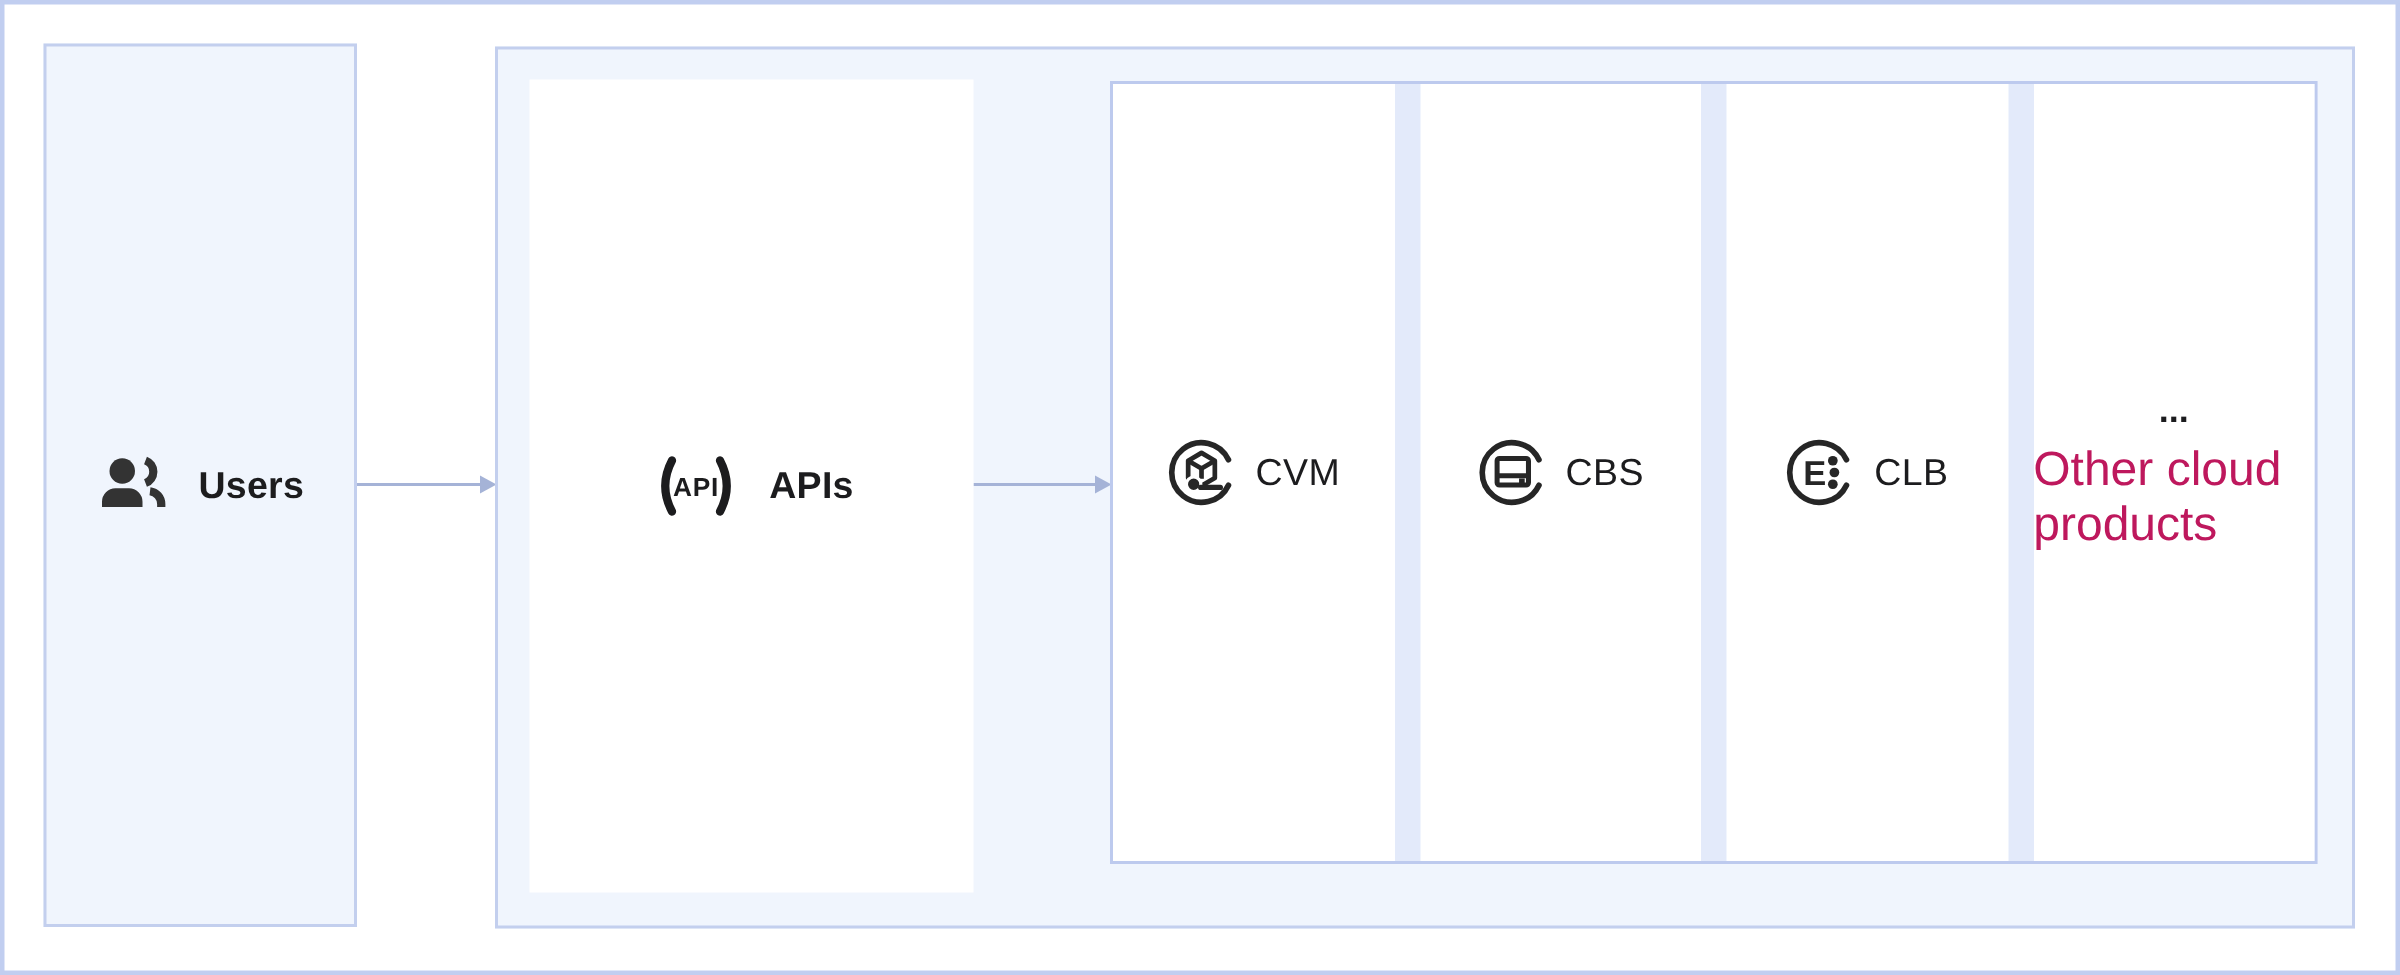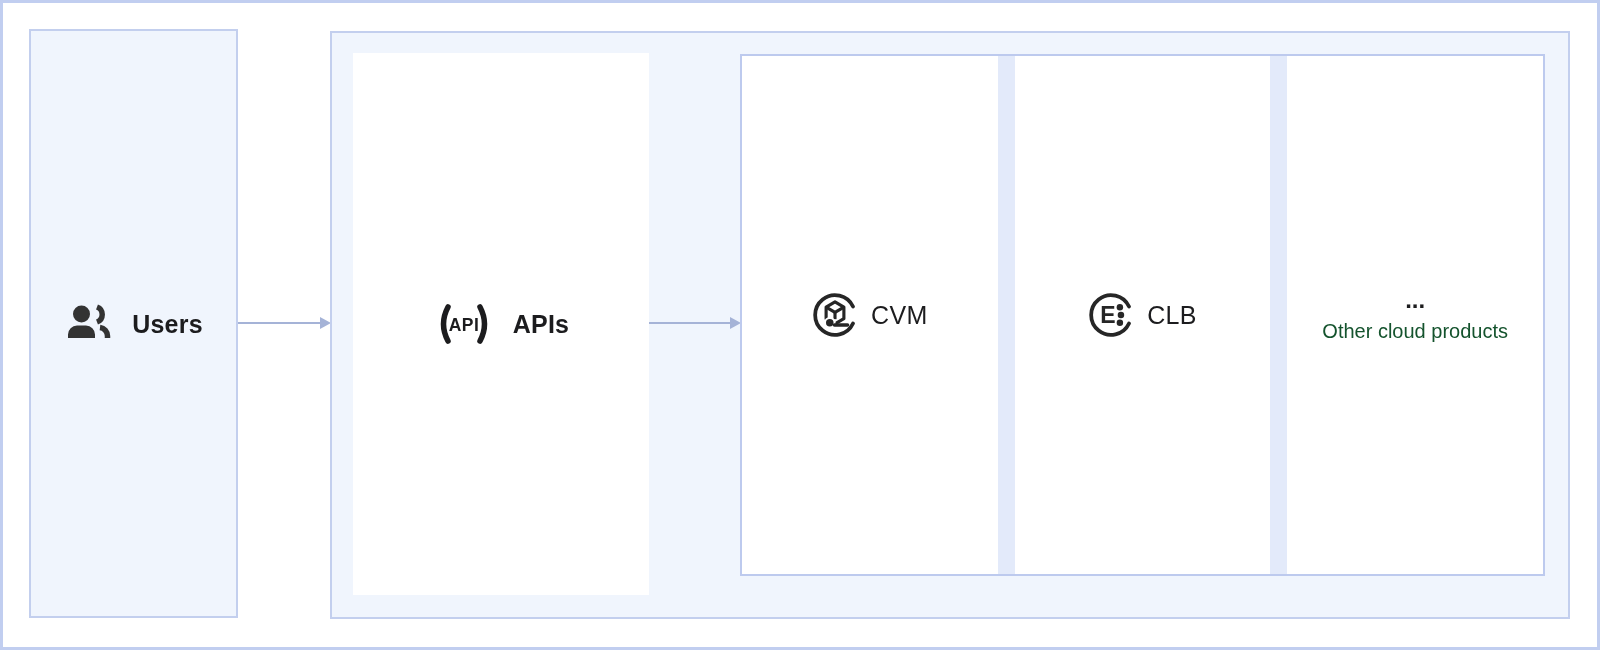--- a/index.html
+++ b/index.html
@@ -38,21 +38,21 @@
     background:#e3eafa;border:2px solid #bdcaee;box-sizing:border-box;
     display:flex;gap:17px;
   }
   .product-row{
     background:#ffffff;flex:1;
     display:flex;align-items:center;justify-content:center;gap:13px;
   }
   .product-label{font-size:25px;color:#1c1c1e;letter-spacing:.3px;}
   .other-row{flex-direction:column;gap:8px;}
   .ellipsis-line{font-size:24px;font-weight:700;line-height:1;color:#1c1c1e;}
-  .other-label{font-size:20px;color:#14532d;}
+  .other-label{font-size:32px;color:#be185d;}
   .arrow{position:absolute;}
   .icon-wrap{display:flex;align-items:center;justify-content:center;}
 </style>
 </head>
 <body>
 
 <div class="page-frame"></div>
 
 <div class="node users-box">
   <span class="icon-wrap">
@@ -98,20 +98,31 @@
         <path d="M22,9.5 L30.5,14.5 V25.5 L22,30.5 L13.5,25.5 V14.5 Z" stroke="#262626" stroke-width="3" stroke-linejoin="round"></path>
         <path d="M13.5,14.5 L22,19.5 L30.5,14.5" stroke="#262626" stroke-width="3" stroke-linejoin="round"></path>
         <path d="M22,19.5 V26" stroke="#262626" stroke-width="3"></path>
         <circle cx="17" cy="29.5" r="4.6" fill="#262626" stroke="#ffffff" stroke-width="2"></circle>
         <path d="M21.5,31.5 H34" stroke="#262626" stroke-width="3.4" stroke-linecap="round"></path>
       </svg>
     </span>
     <span class="product-label">CVM</span>
   </div>
 
+  <div class="product-row">
+    <span class="icon-wrap">
+      <svg width="46" height="46" viewBox="0 0 44 44" fill="none" xmlns="http://www.w3.org/2000/svg">
+        <path d="M39.2,30.1 A19,19 0 1 1 39.2,13.9" stroke="#262626" stroke-width="3.6" stroke-linecap="round"></path>
+        <rect x="12.5" y="13" width="20" height="17" rx="1.5" stroke="#262626" stroke-width="3.2" stroke-linejoin="round"></rect>
+        <path d="M12.5,24 H32.5" stroke="#262626" stroke-width="3.2"></path>
+        <rect x="26.5" y="25.8" width="3.6" height="3.6" fill="#262626"></rect>
+      </svg>
+    </span>
+    <span class="product-label">CBS</span>
+  </div>
 
   <div class="product-row">
     <span class="icon-wrap">
       <svg width="46" height="46" viewBox="0 0 44 44" fill="none" xmlns="http://www.w3.org/2000/svg">
         <path d="M39.2,30.1 A19,19 0 1 1 39.2,13.9" stroke="#262626" stroke-width="3.6" stroke-linecap="round"></path>
         <text x="19" y="30" text-anchor="middle" font-family="Liberation Sans, DejaVu Sans, sans-serif" font-size="22" font-weight="800" fill="#262626">E</text>
         <circle cx="30.5" cy="14.5" r="3.1" fill="#262626"></circle>
         <circle cx="31.5" cy="22" r="3.1" fill="#262626"></circle>
         <circle cx="30.5" cy="29.5" r="3.1" fill="#262626"></circle>
       </svg>

